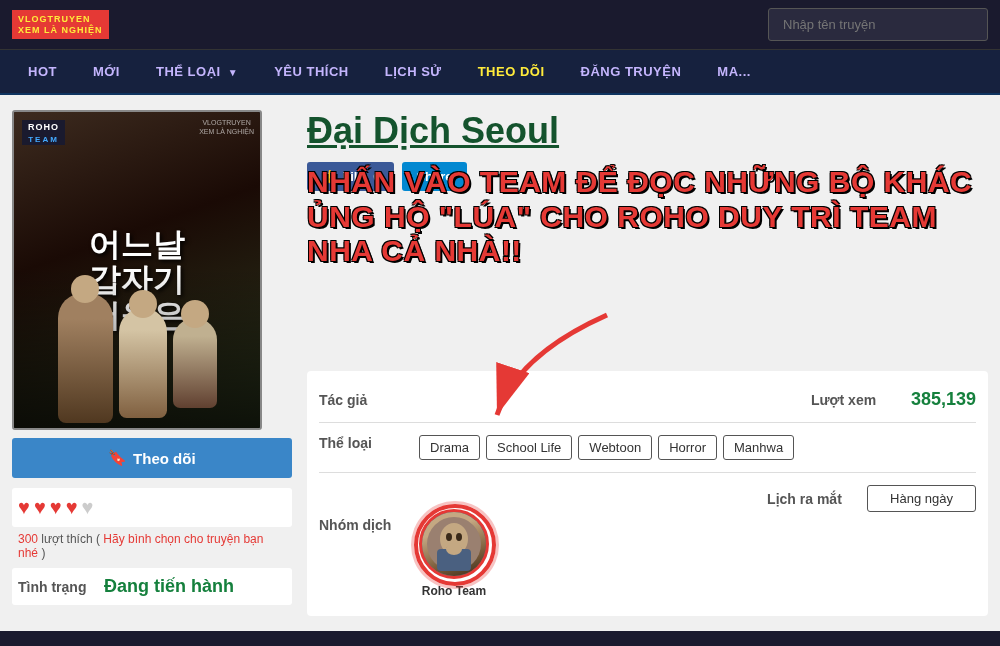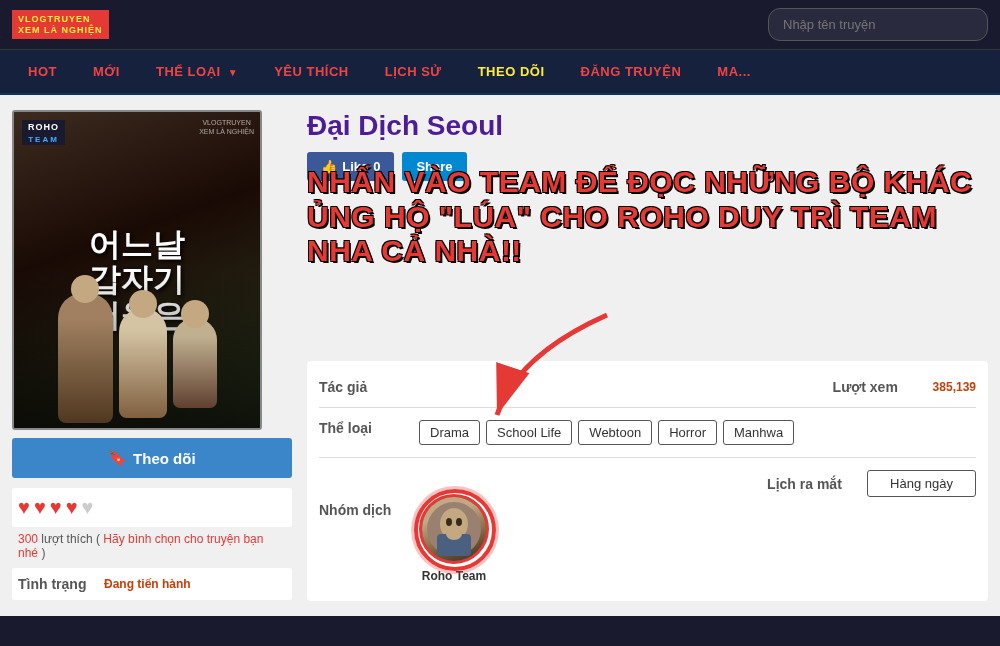--- a/index.html
+++ b/index.html
@@ -41,34 +41,34 @@
       color: #ffeb3b;
       font-weight: 700;
       letter-spacing: 1px;
     }
     .search-box {
       background: #2a2a3e;
       border: 1px solid #555;
       color: #aaa;
       padding: 8px 14px;
       font-size: 13px;
-      border-radius: 12px;
+      border-radius: 3px;
       width: 220px;
     }
 
     
     .nav {
       background: #16213e;
       display: flex;
       align-items: center;
       padding: 0 10px;
       border-bottom: 2px solid #0f3460;
     }
     .nav-item {
-      color: #ef4444;
+      color: #c4b5fd;
       font-size: 13px;
       font-weight: 700;
       padding: 14px 18px;
       cursor: pointer;
       text-transform: uppercase;
       letter-spacing: 0.5px;
       white-space: nowrap;
     }
     .nav-item.active { color: #ffeb3b; }
     .nav-item .chevron { font-size: 10px; margin-left: 3px; }
@@ -239,24 +239,25 @@
       color: #333;
     }
 
     
     .right-col {
       flex: 1;
       position: relative;
     }
 
     .manga-title {
-      font-size: 28px;
-      font-weight: 700;
-      color: #4c1d95;
+      font-size: 36px;
+      font-weight: 700;
+      color: #14532d;
       margin-bottom: 10px;
+      text-decoration: underline;
     }
 
     .action-row {
       display: flex;
       gap: 8px;
       margin-bottom: 16px;
     }
     .like-btn {
       background: #3b5998;
       color: #fff;
@@ -316,22 +317,22 @@
       padding: 8px 12px;
       gap: 20px;
     }
     .info-label {
       color: #555;
       font-size: 14px;
       min-width: 80px;
       font-weight: 600;
     }
     .info-value {
-      color: #c2410c;
-      font-size: 12px;
+      color: #15803d;
+      font-size: 18px;
       font-weight: 600;
     }
     .genre-tags {
       display: flex;
       gap: 6px;
       flex-wrap: wrap;
     }
     .genre-tag {
       background: transparent;
       border: 1px solid #555;

